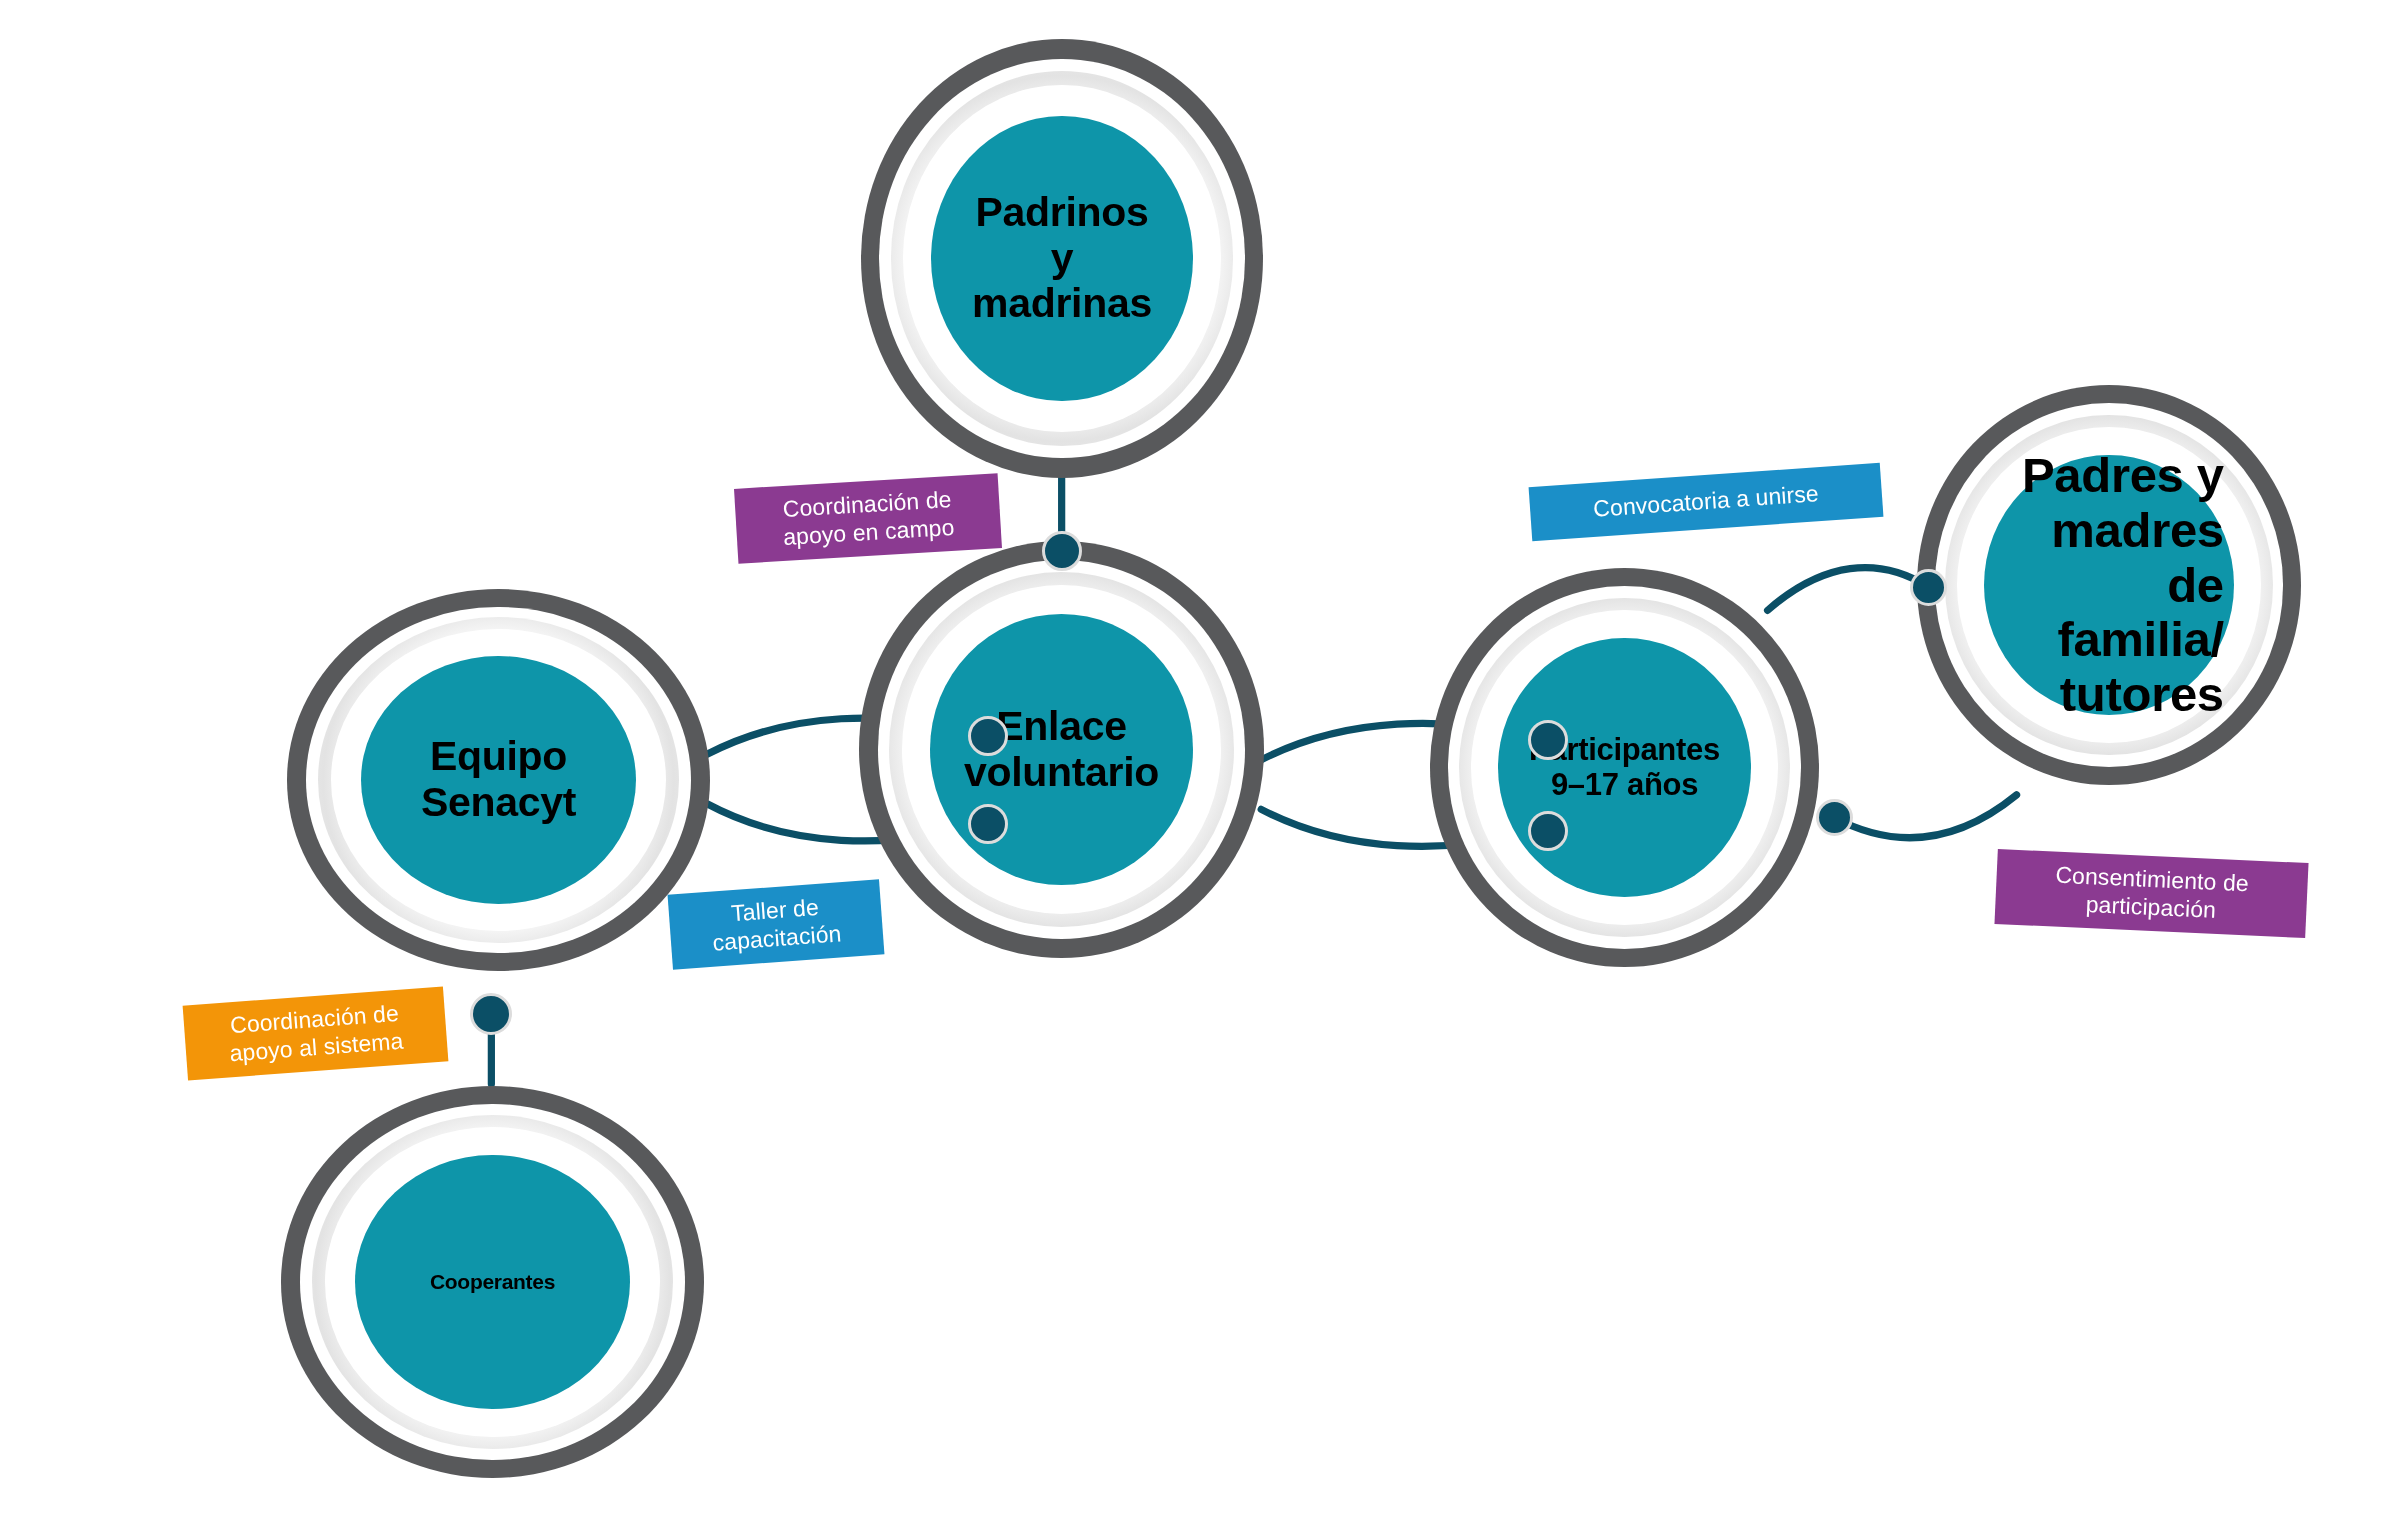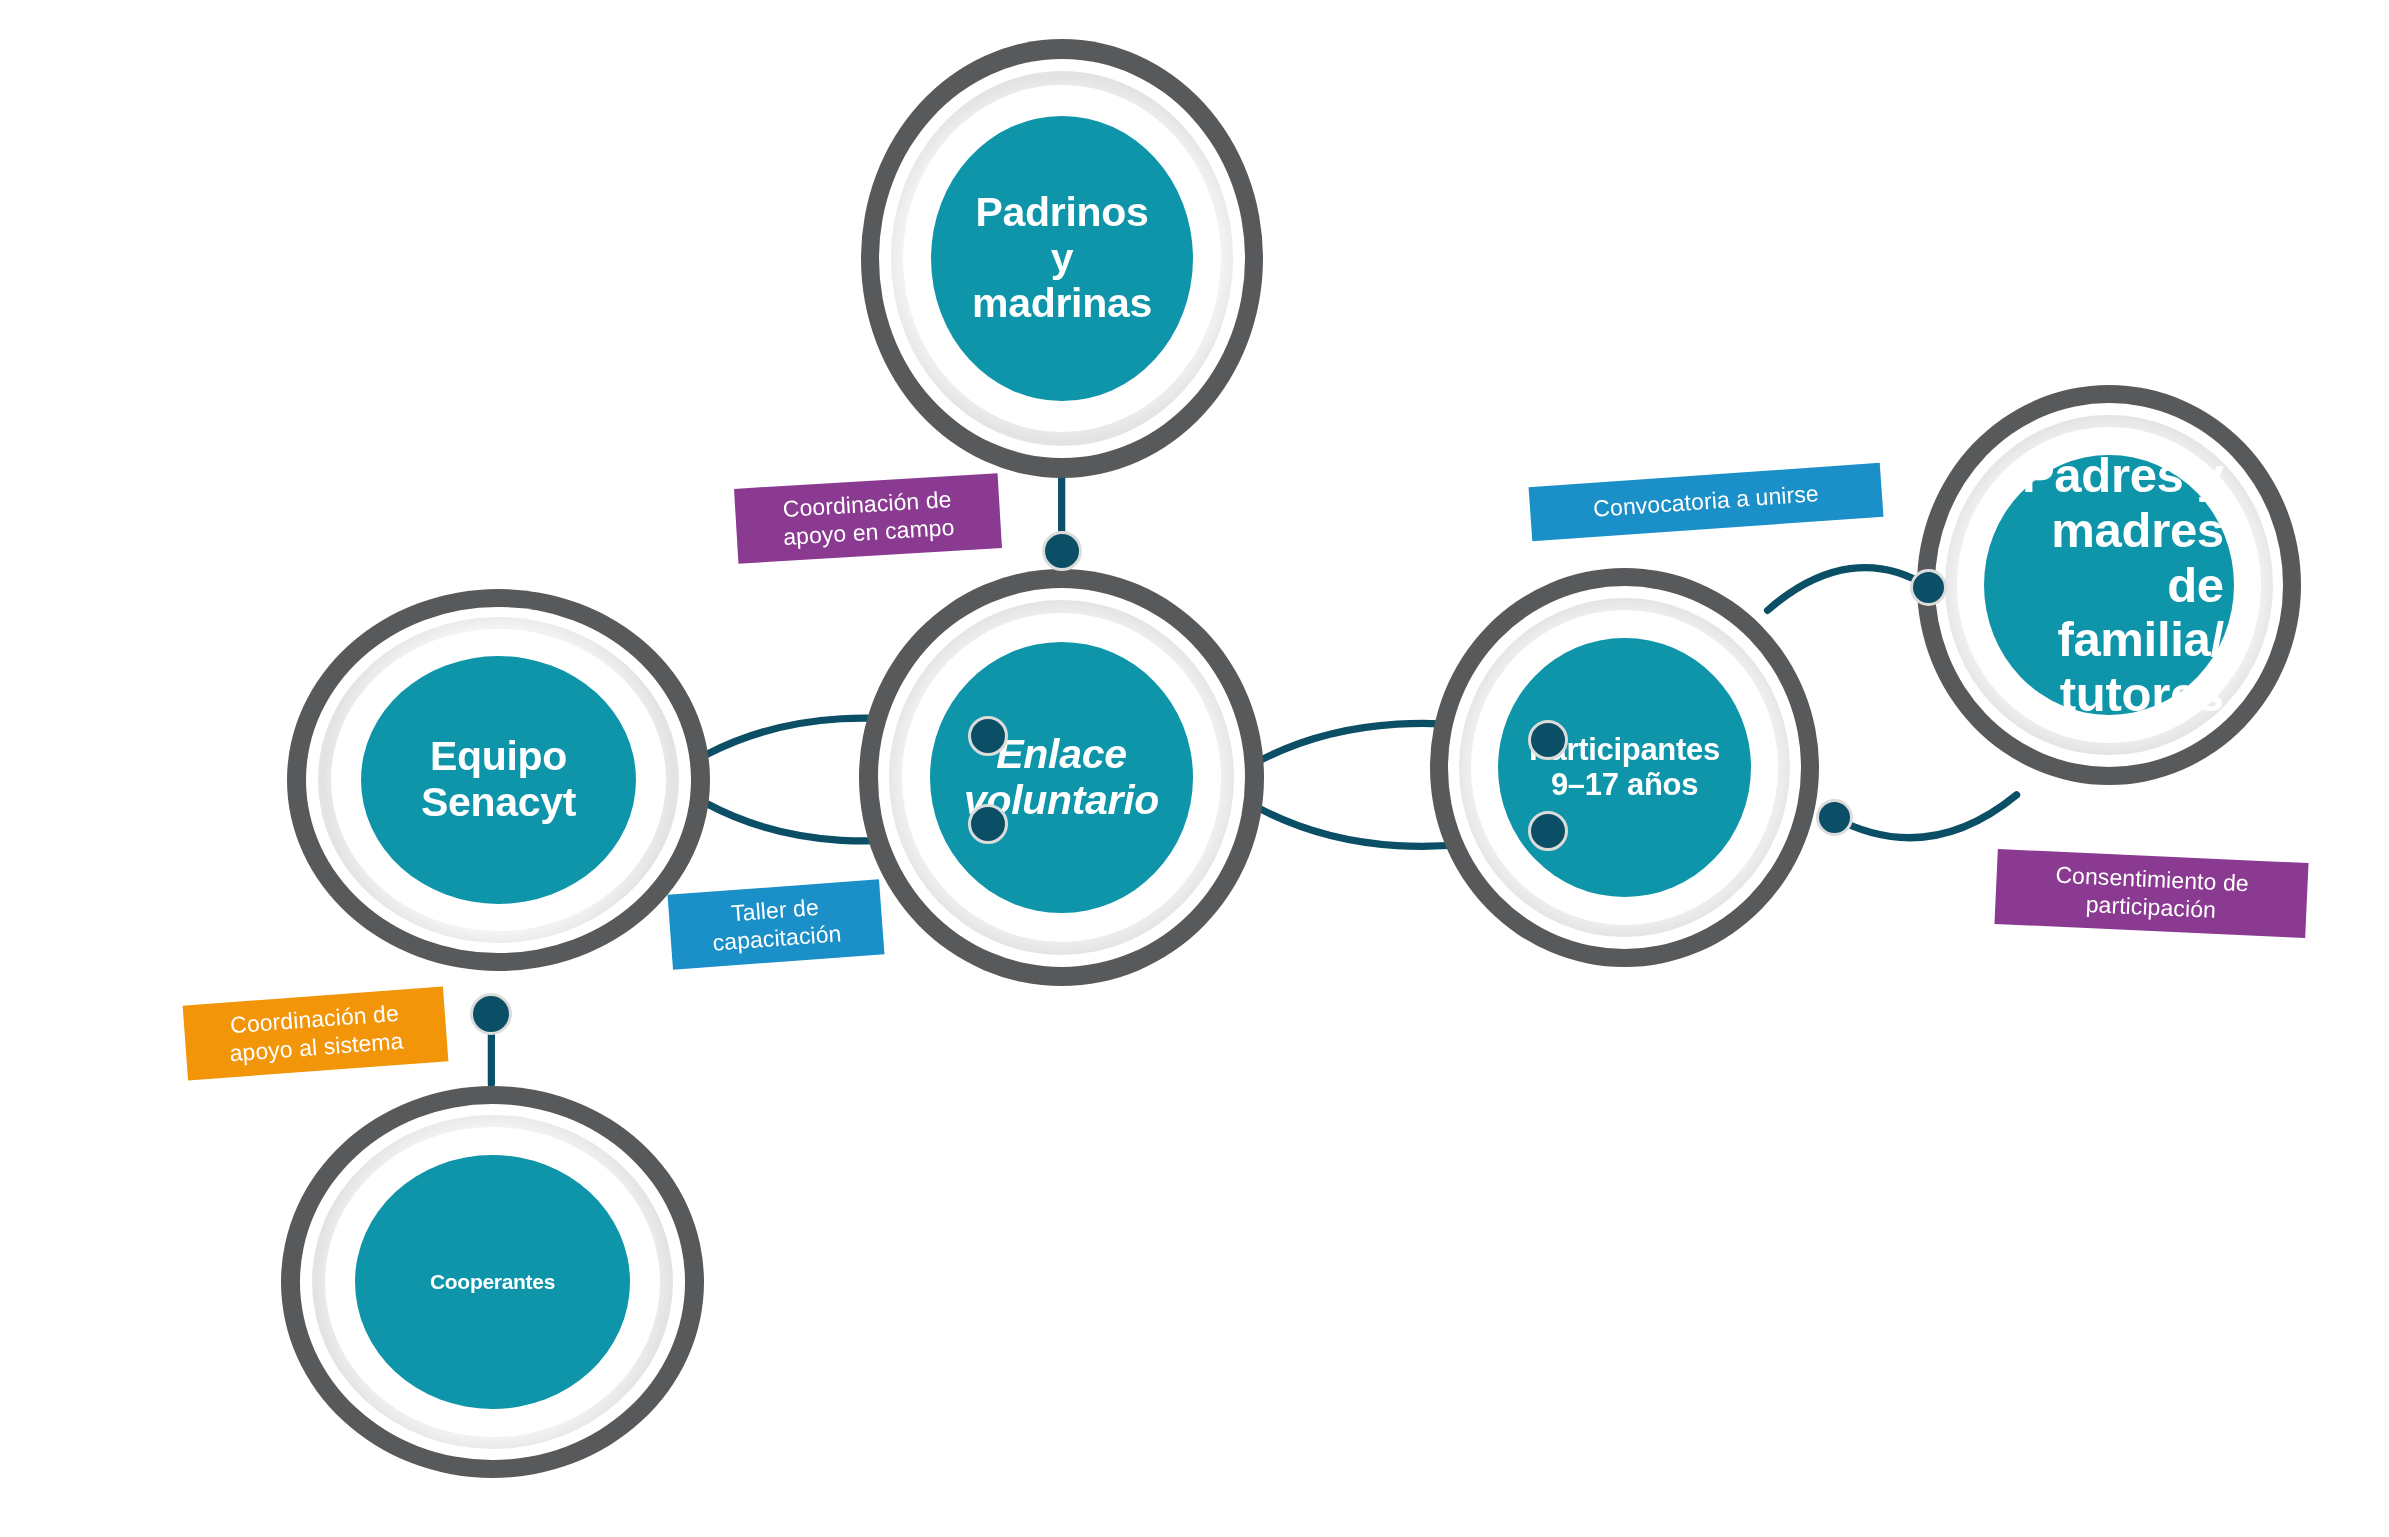--- a/index.html
+++ b/index.html
@@ -40,21 +40,21 @@
   }
   .node .core{
     position:absolute;
     border-radius:50%;
     left:17.5%;top:17.5%;right:17.5%;bottom:17.5%;
     background:#0e95a9;                 
     display:flex;align-items:center;justify-content:center;
     text-align:center;
   }
   .node .core .label{
-    color:#ffffff;
+    color:#000000;
     font-weight:bold;
     line-height:1.12;
     letter-spacing:-0.3px;
     padding:0 4%;
     white-space:pre-line;
   }
   
   .n-big   .core .label{font-size:41px;}
   .n-mid   .core .label{font-size:49px;text-align:right;}
   .n-small .core .label{font-size:31px;}
@@ -135,21 +135,21 @@
   <div class="node n-big" style="left:287px;top:589px;width:423px;height:382px;">
     <div class="ring-white"></div>
     <div class="ring-grad"></div>
     <div class="ring-white2"></div>
     <div class="core">
       <span class="label">Equipo
 Senacyt</span>
     </div>
   </div>
 
-  <div class="node n-big" style="left:859px;top:569px;width:405px;height:417px;font-style:italic;">
+  <div class="node n-big" style="left:859px;top:541px;width:405px;height:417px;">
     <div class="ring-white"></div>
     <div class="ring-grad"></div>
     <div class="ring-white2"></div>
     <div class="core">
       <span class="label">Enlace
 voluntario</span>
     </div>
   </div>
 
   <div class="node n-small" style="left:1430px;top:568px;width:389px;height:399px;">

